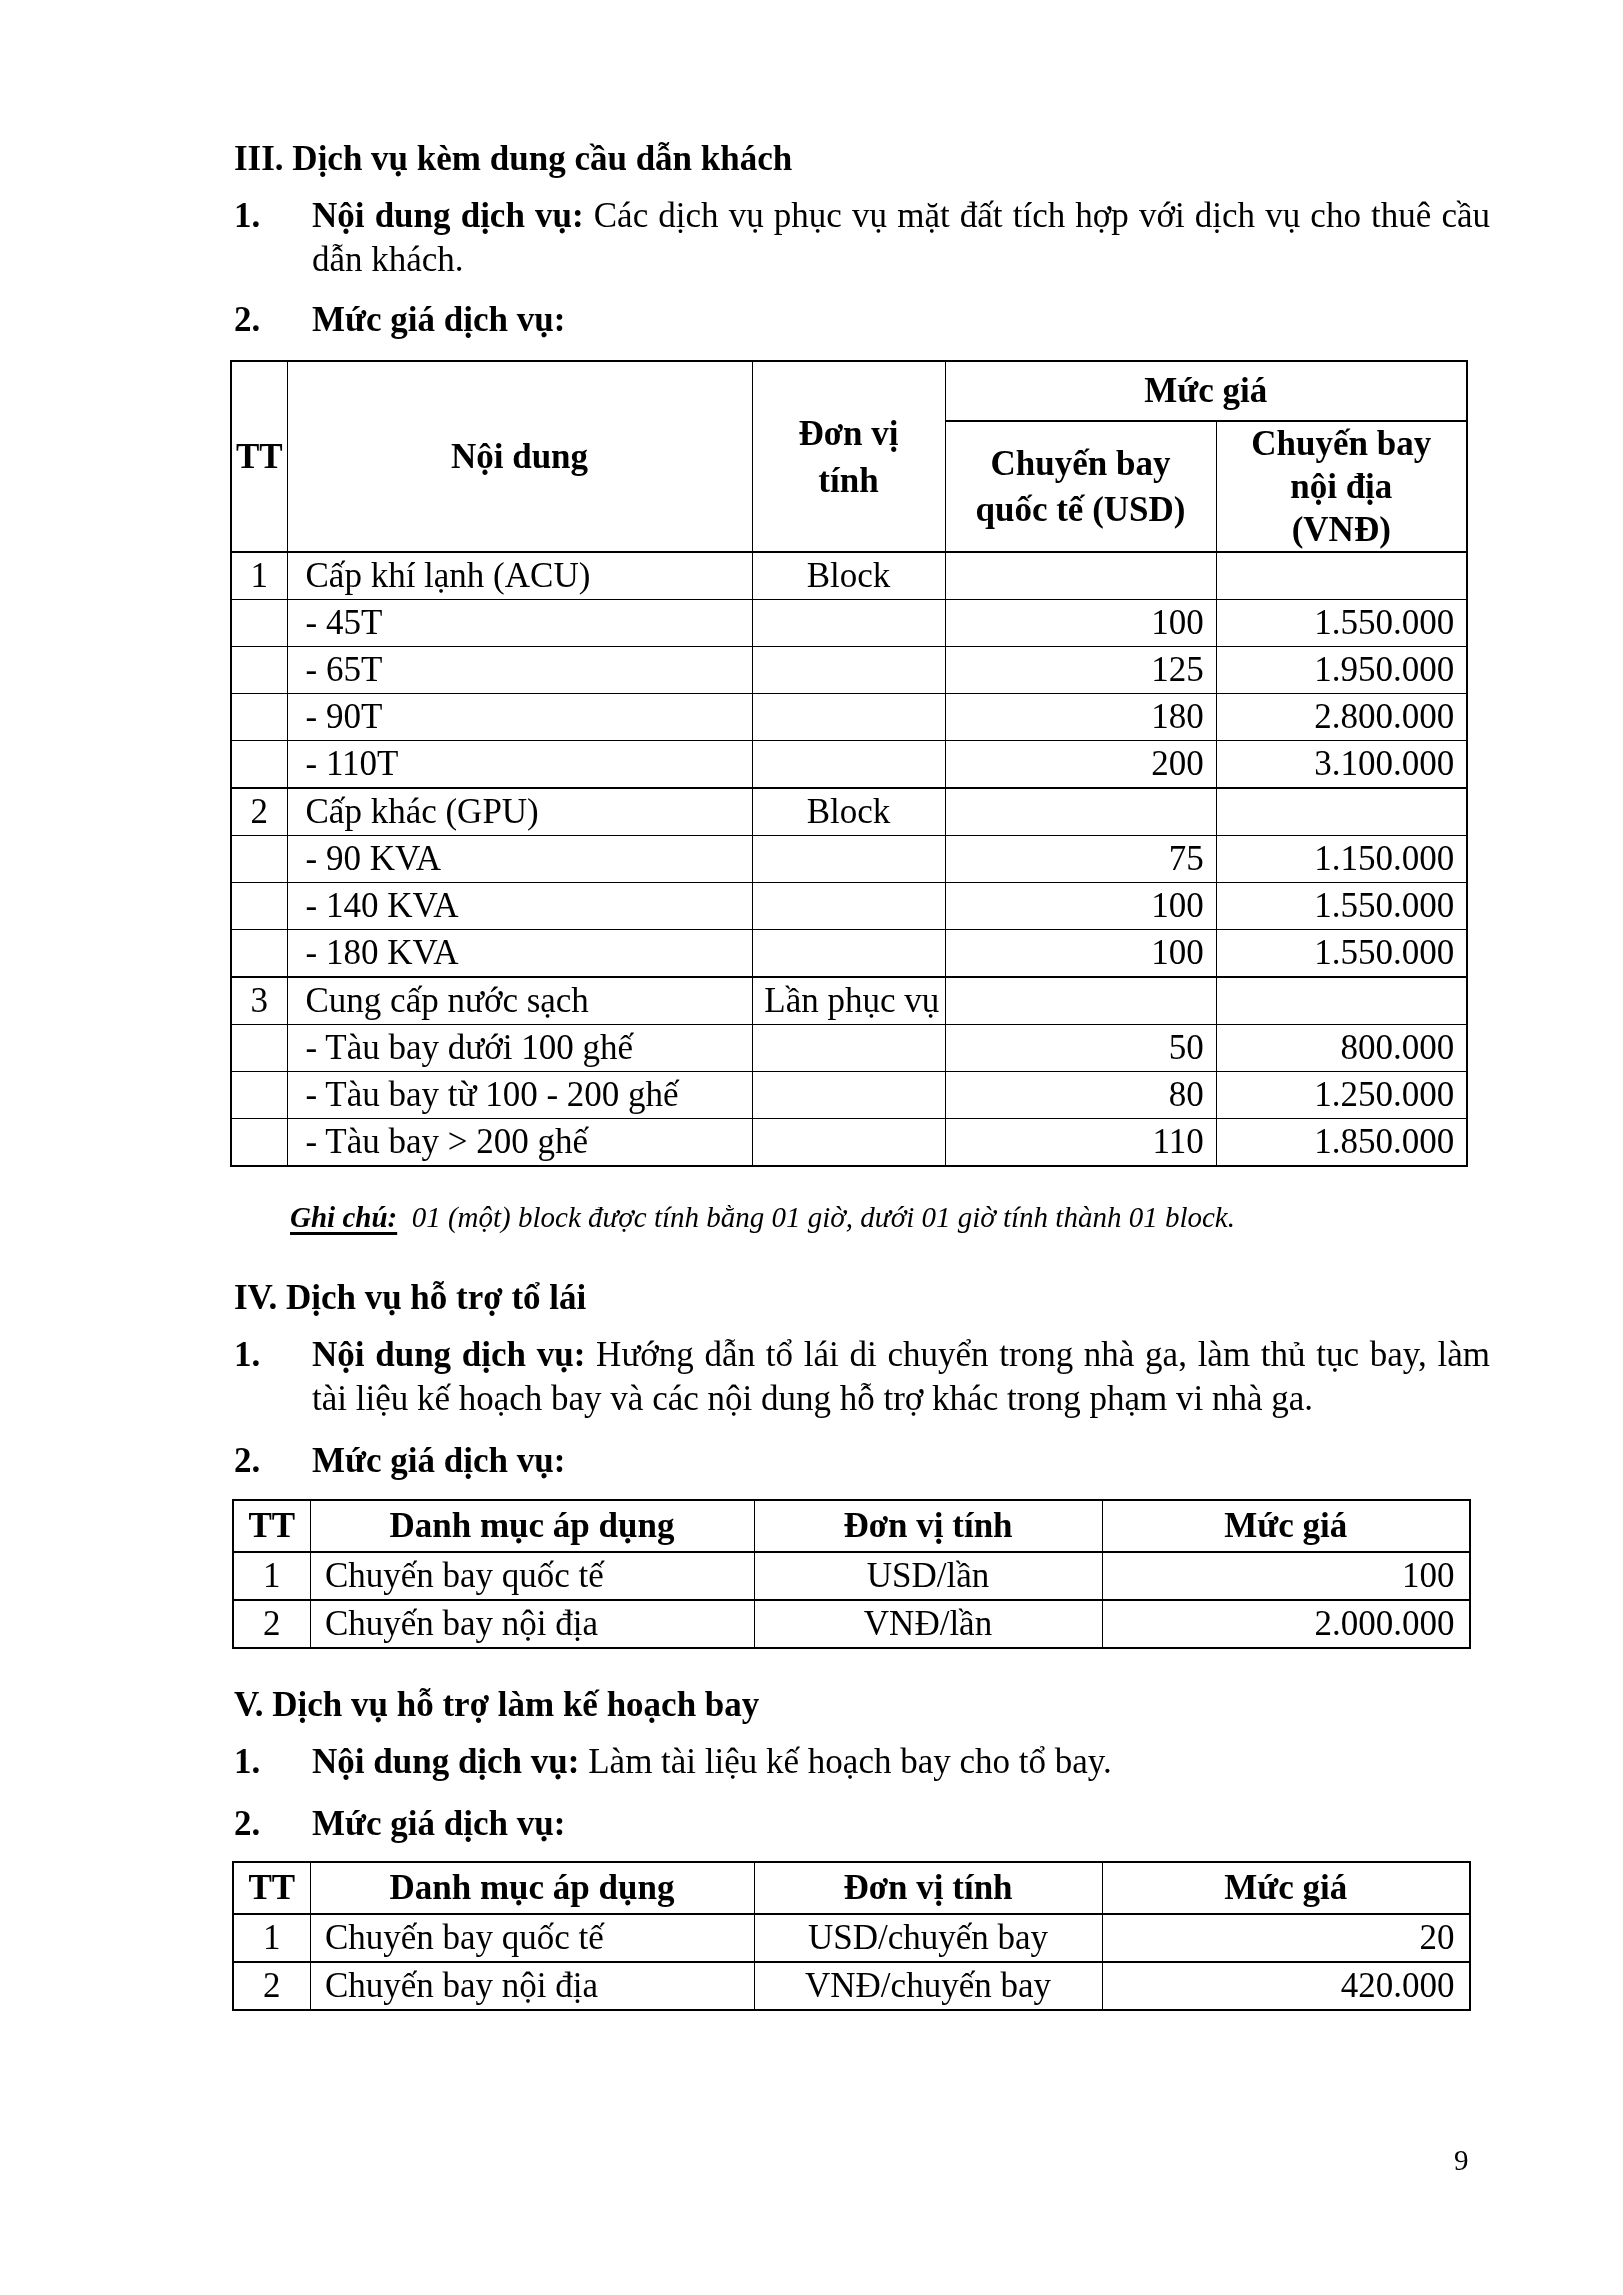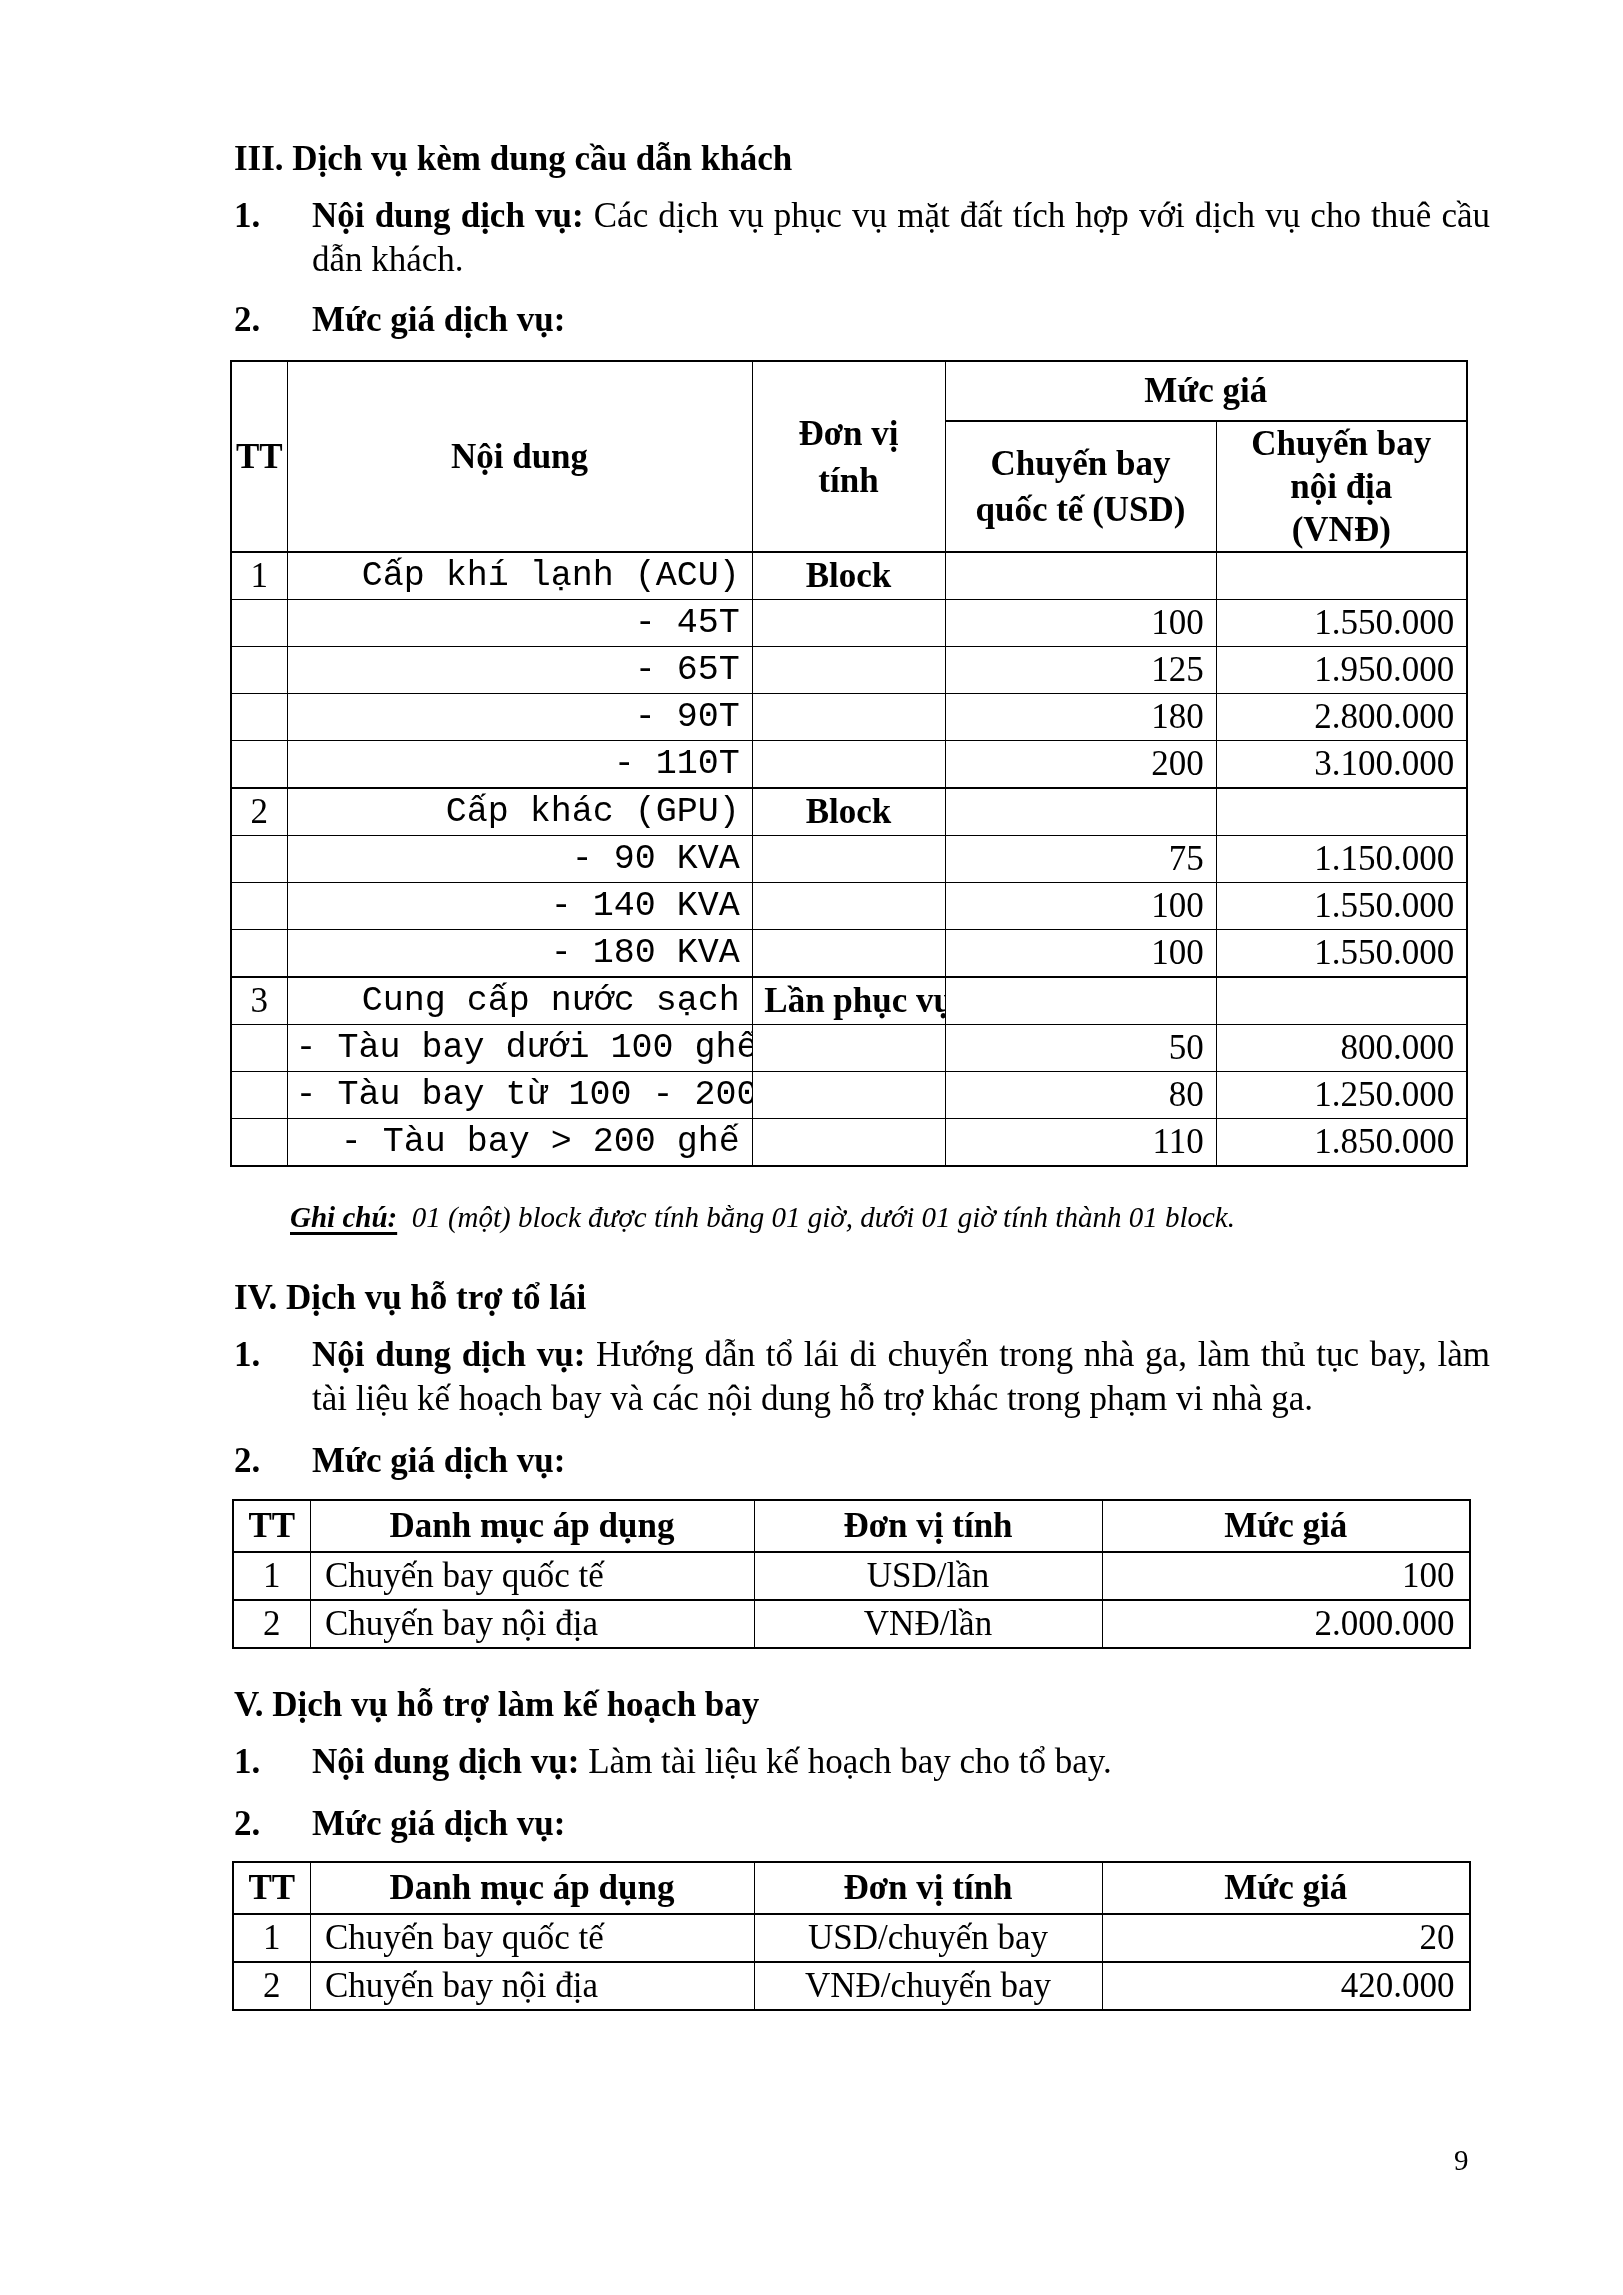--- a/index.html
+++ b/index.html
@@ -11,23 +11,23 @@
   .numline .body { position: absolute; left: 56px; width: 1178px; white-space: normal; text-align: justify; margin-left: 22px; }
   .numline .label { font-weight: bold; }
 
   table { position: absolute; border-collapse: collapse; font-size: 35px; table-layout: fixed; }
   td, th { border: 1.3px solid #000; padding: 0 11.8px; overflow: hidden; white-space: nowrap; }
   th { font-weight: bold; text-align: center; line-height: 46px; }
   .t1 { left: 230px; top: 360px; width: 1236px; border: 2px solid #000; }
   .t1 tr.row td { height: 46px; line-height: 46px; }
   .t1 tr.sub td { border-top: 1.3px dotted #000; }
   .t1 tr.grp td { border-top: 2px solid #000; }
-  .t1 .c { text-align: center; font-weight: bold; }
+  .t1 .c { text-align: center; }
   .t1 .r { text-align: right; }
-  .t1 .l { text-align: right; padding-left: 8px; font-family: Liberation Mono, monospace; }
+  .t1 .l { text-align: left; padding-left: 18px; }
   .t1 td.tt { text-align: center; padding: 0; }
   .t1 thead th { border-bottom: 2px solid #000; }
 
   .t2 { left: 232px; width: 1237px; border: 2px solid #000; }
   .t2 th { height: 50px; line-height: 50px; border-bottom: 2px solid #000; }
   .t2 td { height: 46px; line-height: 46px; border-top: 2px solid #000; }
   .t2 .c { text-align: center; padding: 0; }
   .t2 .r { text-align: right; padding-right: 14.4px; }
   .t2 .l { text-align: left; padding-left: 14.4px; }
 

